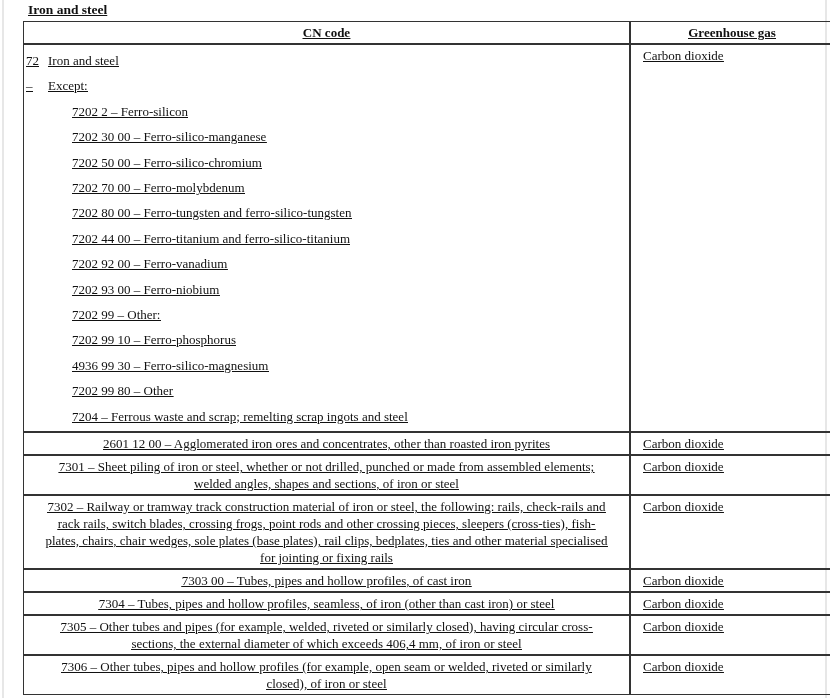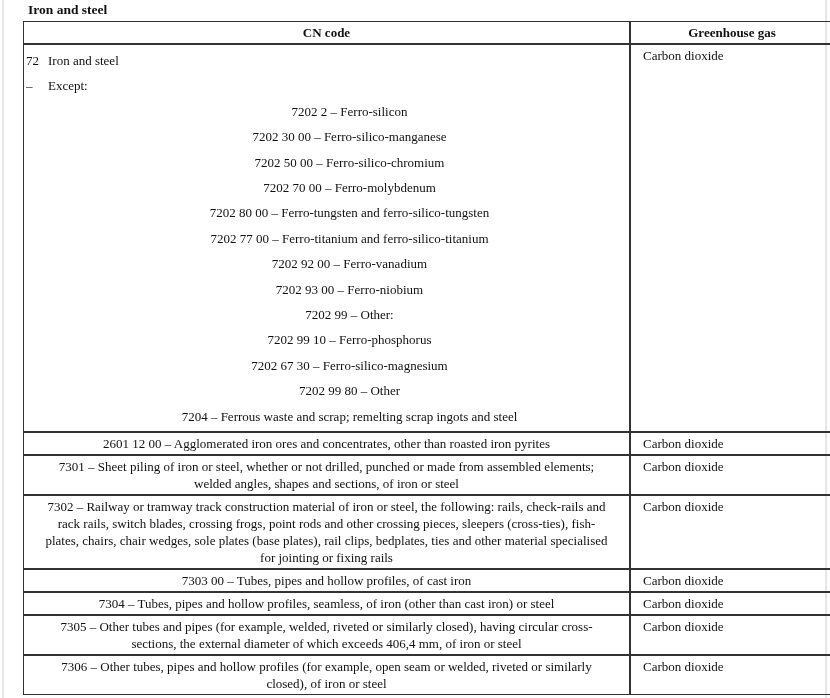--- a/index.html
+++ b/index.html
@@ -1,15 +1,15 @@
 <!DOCTYPE html>
 <html><head>
 <meta charset="utf-8">
 <style>
-  * { margin: 0; padding: 0; box-sizing: border-box; }
+  * { margin: 0; padding: 0; box-sizing: border-box; text-decoration: underline; }
   html, body { background: #ffffff; }
   body {
     font-family: "Liberation Serif", "DejaVu Serif", serif;
     color: #111111;
     width: 830px;
     height: 698px;
     overflow: hidden;
   }
   .viewport {
     position: relative;
@@ -72,21 +72,21 @@
 
   
   td.chapter-cell {
     text-align: left;
     padding: 3px 2px 2px 2px;
   }
   .chapter-grid { display: flex; }
   .hang { width: 22px; flex: 0 0 22px; }
   .chapter-body { flex: 1 1 auto; }
   .r1line { line-height: 25.4px; white-space: nowrap; }
-  .exc-list { margin-left: 24px; text-align: center; }
+  .exc-list { margin-left: 24px; }
 </style>
 </head>
 <body>
 
 <div class="viewport">
   <div class="edge-line edge-left"></div>
   <div class="edge-line edge-right"></div>
 
   <div class="doc-title">Iron and steel</div>
 
@@ -107,26 +107,26 @@
             </div>
             <div class="chapter-body">
               <div class="r1line">Iron and steel</div>
               <div class="r1line">Except:</div>
               <div class="exc-list">
                 <div class="r1line">7202 2 – Ferro-silicon</div>
                 <div class="r1line">7202 30 00 – Ferro-silico-manganese</div>
                 <div class="r1line">7202 50 00 – Ferro-silico-chromium</div>
                 <div class="r1line">7202 70 00 – Ferro-molybdenum</div>
                 <div class="r1line">7202 80 00 – Ferro-tungsten and ferro-silico-tungsten</div>
-                <div class="r1line">7202 77 00 – Ferro-titanium and ferro-silico-titanium</div>
+                <div class="r1line">7202 44 00 – Ferro-titanium and ferro-silico-titanium</div>
                 <div class="r1line">7202 92 00 – Ferro-vanadium</div>
                 <div class="r1line">7202 93 00 – Ferro-niobium</div>
                 <div class="r1line">7202 99 – Other:</div>
                 <div class="r1line">7202 99 10 – Ferro-phosphorus</div>
-                <div class="r1line">7202 67 30 – Ferro-silico-magnesium</div>
+                <div class="r1line">4936 99 30 – Ferro-silico-magnesium</div>
                 <div class="r1line">7202 99 80 – Other</div>
                 <div class="r1line">7204 – Ferrous waste and scrap; remelting scrap ingots and steel</div>
               </div>
             </div>
           </div>
         </td>
         <td class="cell-gas">Carbon dioxide</td>
       </tr>
 
       <tr>

